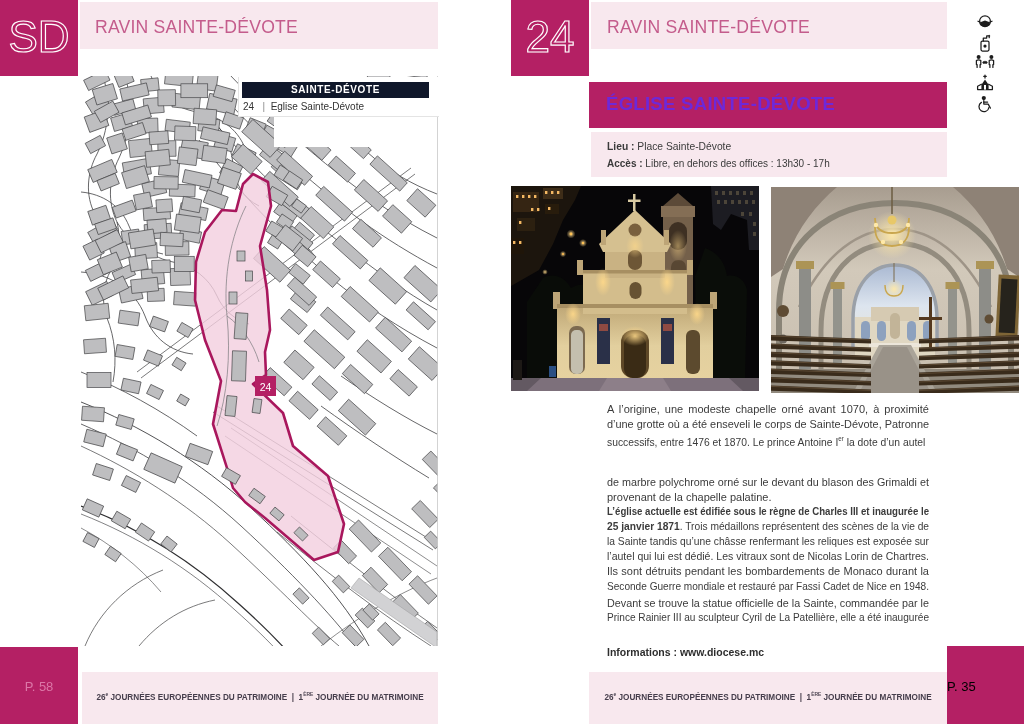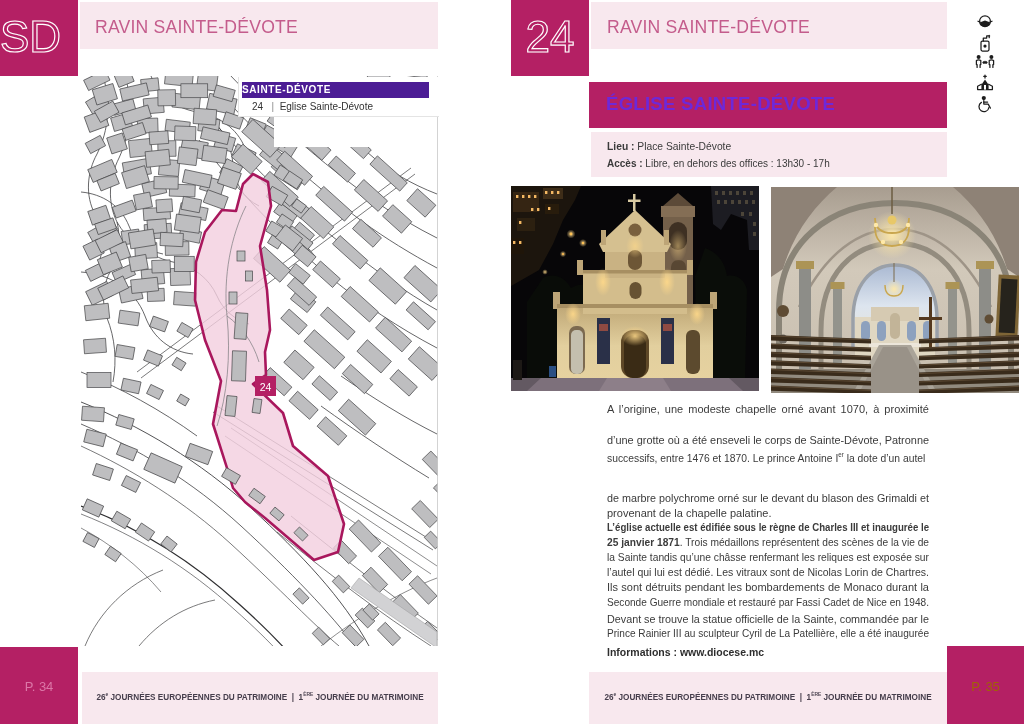--- a/index.html
+++ b/index.html
@@ -4,21 +4,21 @@
 <style>
   html,body{margin:0;padding:0}
   body{width:1024px;height:724px;background:#fff;font-family:"Liberation Sans",sans-serif;position:relative;overflow:hidden}
   .abs{position:absolute}
   .thin{color:transparent;-webkit-text-stroke:1.15px #ffffff}
   sup{font-size:60%;vertical-align:super}
 </style>
 </head>
 <body>
 
-<div class="abs" style="left:0;top:0;width:78px;height:76px;background:#b42064;color:#fff;font-size:44px;line-height:74px;"><span class="thin">SD</span></div>
+<div class="abs" style="left:0;top:0;width:78px;height:76px;background:#b42064;color:#fff;font-size:44px;line-height:74px;text-align:center;"><span class="thin">SD</span></div>
 
 <div class="abs" style="left:80px;top:2px;width:358px;height:47px;background:#f8e8ee;"></div>
 
 <div class="abs" style="left:95px;top:17px;font-size:17.6px;letter-spacing:0.2px;color:#c45c8c;">RAVIN SAINTE-DÉVOTE</div>
 
 <svg class="abs" style="left:81px;top:76px" width="357" height="570" viewBox="0 0 357 570" font-family="Liberation Sans, sans-serif">
     <path d="M22,0 C30,26 28,54 16,78 C6,96 4,120 14,138 C22,152 24,170 18,186" fill="none" stroke="#404042" stroke-width="0.8"></path>
     <path d="M44,0 C52,26 50,56 38,82 C28,102 26,126 36,146 C46,164 62,174 82,178" fill="none" stroke="#404042" stroke-width="0.8"></path>
     <path d="M70,0 C78,20 94,32 116,36 C138,40 156,52 164,72" fill="none" stroke="#404042" stroke-width="0.8"></path>
     <path d="M0,116 C22,118 40,130 48,150 C56,170 72,182 92,186" fill="none" stroke="#404042" stroke-width="0.8"></path>
@@ -265,27 +265,27 @@
     <rect x="-6.0" y="-4.0" width="12.0" height="8.0" transform="translate(196.0,438.0) rotate(40)" fill="#bcbcbe" stroke="#48484a" stroke-width="0.7"></rect>
     <rect x="-6.0" y="-4.0" width="12.0" height="8.0" transform="translate(220.0,458.0) rotate(44)" fill="#bcbcbe" stroke="#48484a" stroke-width="0.7"></rect>
     <rect x="-4.0" y="-5.0" width="8.0" height="10.0" transform="translate(160.0,180.0) rotate(0)" fill="#bcbcbe" stroke="#48484a" stroke-width="0.7"></rect>
     <line x1="356.5" y1="0" x2="356.5" y2="570" stroke="#c8c8c8" stroke-width="0.8"></line>
     <rect x="174" y="300" width="21" height="20" fill="#b42064"></rect>
     <text x="184.5" y="314.5" font-size="10.5" fill="#ffffff" text-anchor="middle">24</text>
   </svg>
 
 <div class="abs" style="left:238px;top:77px;width:200px;height:39px;background:#fff;border-left:1px solid #e4e4e4;border-bottom:1px solid #e4e4e4;"></div>
 
-<div class="abs" style="left:242px;top:82px;width:187px;height:15.5px;background:#4c1d95;color:#fff;font-weight:bold;font-size:10px;line-height:15.5px;text-align:left;letter-spacing:0.6px;">SAINTE-DÉVOTE</div>
-
-<div class="abs" style="left:252px;top:101px;width:190px;font-size:10px;color:#333333;">24&nbsp;&nbsp;&nbsp;<span style="color:#8a8a8a">|</span>&nbsp;&nbsp;Eglise Sainte-Dévote</div>
+<div class="abs" style="left:242px;top:82px;width:187px;height:15.5px;background:#0f172a;color:#fff;font-weight:bold;font-size:10px;line-height:15.5px;text-align:center;letter-spacing:0.6px;">SAINTE-DÉVOTE</div>
+
+<div class="abs" style="left:243px;top:101px;width:190px;font-size:10px;color:#333333;">24&nbsp;&nbsp;&nbsp;<span style="color:#8a8a8a">|</span>&nbsp;&nbsp;Eglise Sainte-Dévote</div>
 
 <div class="abs" style="left:0;top:647px;width:78px;height:77px;background:#b42064;"></div>
 
-<div class="abs" style="left:0;top:679px;width:78px;text-align:center;font-size:13px;color:#dc76a7;">P. 34</div>
+<div class="abs" style="left:0;top:679px;width:78px;text-align:center;font-size:13px;color:#dc76a7;">P. 58</div>
 
 <div class="abs" style="left:82px;top:672px;width:356px;height:52px;background:#f8e8ee;"></div>
 
 <div class="abs" style="left:82px;top:692px;width:356px;text-align:center;font-size:8.2px;font-weight:bold;color:#463e4c;">26<sup>e</sup>&nbsp;JOURNÉES EUROPÉENNES DU PATRIMOINE&nbsp;&nbsp;|&nbsp;&nbsp;1<sup>ÈRE</sup>&nbsp;JOURNÉE DU MATRIMOINE</div>
 
 <div class="abs" style="left:511px;top:0;width:78px;height:76px;background:#b42064;color:#fff;font-size:44px;line-height:74px;text-align:center;"><span class="thin">24</span></div>
 
 <div class="abs" style="left:591px;top:2px;width:356px;height:47px;background:#f8e8ee;"></div>
 
 <div class="abs" style="left:607px;top:17px;font-size:17.6px;letter-spacing:0.2px;color:#c45c8c;">RAVIN SAINTE-DÉVOTE</div>
@@ -497,21 +497,21 @@
       <path d="M148,186.6 L248,182.6" fill="none"></path>
       <path d="M0,191.0 L100,195.0" fill="none"></path>
       <path d="M148,195.0 L248,191.0" fill="none"></path>
       <path d="M0,199.4 L100,203.4" fill="none"></path>
       <path d="M148,203.4 L248,199.4" fill="none"></path>
     </g>
   </svg>
 
 <div class="abs" style="left:607px;top:402px;width:322px;font-size:11px;line-height:14.9px;color:#3b3b3b;">
 <div style="height:14.9px;text-align:justify;text-align-last:justify;">A l’origine, une modeste chapelle orné avant 1070, à proximité</div>
-<div style="height:14.9px;margin-top:16px;"><span style="display:inline-block;white-space:nowrap;transform:scaleX(0.9917);transform-origin:0 0;">d’une grotte où a été enseveli le corps de Sainte-Dévote, Patronne</span></div>
+<div style="height:14.9px;"><span style="display:inline-block;white-space:nowrap;transform:scaleX(0.9917);transform-origin:0 0;">d’une grotte où a été enseveli le corps de Sainte-Dévote, Patronne</span></div>
 <div style="height:14.9px;"><span style="display:inline-block;white-space:nowrap;transform:scaleX(0.9385);transform-origin:0 0;">successifs, entre 1476 et 1870. Le prince Antoine I<sup>er</sup> la dote d’un autel</span></div>
 <div style="height:14.9px;margin-top:28px;"><span style="display:inline-block;white-space:nowrap;transform:scaleX(0.9787);transform-origin:0 0;">de marbre polychrome orné sur le devant du blason des Grimaldi et</span></div>
 <div style="height:14.9px;">provenant de la chapelle palatine.</div>
 <div style="height:14.9px;"><span style="display:inline-block;white-space:nowrap;transform:scaleX(0.8764);transform-origin:0 0;"><b>L’église actuelle est édifiée sous le règne de Charles III et inaugurée le</b></span></div>
 <div style="height:14.9px;"><span style="display:inline-block;white-space:nowrap;transform:scaleX(0.9288);transform-origin:0 0;"><b>25 janvier 1871</b>. Trois médaillons représentent des scènes de la vie de</span></div>
 <div style="height:14.9px;"><span style="display:inline-block;white-space:nowrap;transform:scaleX(0.9336);transform-origin:0 0;">la Sainte tandis qu’une châsse renfermant les reliques est exposée sur</span></div>
 <div style="height:14.9px;"><span style="display:inline-block;white-space:nowrap;transform:scaleX(0.9558);transform-origin:0 0;">l’autel qui lui est dédié. Les vitraux sont de Nicolas Lorin de Chartres.</span></div>
 <div style="height:14.9px;text-align:justify;text-align-last:justify;">Ils sont détruits pendant les bombardements de Monaco durant la</div>
 <div style="height:14.9px;"><span style="display:inline-block;white-space:nowrap;transform:scaleX(0.9174);transform-origin:0 0;">Seconde Guerre mondiale et restauré par Fassi Cadet de Nice en 1948.</span></div>
 <div style="height:1.8px"></div>
@@ -520,21 +520,21 @@
 </div>
 
 <div class="abs" style="left:607px;top:646px;font-size:10.5px;font-weight:bold;color:#2e2e2e;">Informations&nbsp;: www.diocese.mc</div>
 
 <div class="abs" style="left:589px;top:672px;width:358px;height:52px;background:#f8e8ee;"></div>
 
 <div class="abs" style="left:589px;top:692px;width:358px;text-align:center;font-size:8.2px;font-weight:bold;color:#463e4c;">26<sup>e</sup>&nbsp;JOURNÉES EUROPÉENNES DU PATRIMOINE&nbsp;&nbsp;|&nbsp;&nbsp;1<sup>ÈRE</sup>&nbsp;JOURNÉE DU MATRIMOINE</div>
 
 <div class="abs" style="left:947px;top:646px;width:77px;height:78px;background:#b42064;"></div>
 
-<div class="abs" style="left:947px;top:679px;width:77px;text-align:center;font-size:13px;color:#a16207;">P. 35</div>
+<div class="abs" style="left:947px;top:679px;width:77px;text-align:left;font-size:13px;color:#000000;">P. 35</div>
 
 <svg class="abs" style="left:974px;top:14px" width="22" height="100" viewBox="0 0 22 100" fill="none" stroke="#1d1d1d" stroke-width="1.25" stroke-linecap="round" stroke-linejoin="round">
 <g>
       <circle cx="11" cy="7.2" r="5.4"></circle>
       <path d="M6.2,8.2 L11,6.6 L15.8,8.2 L15.2,11.4 Q11,13.6 6.8,11.4 Z" fill="#1d1d1d" stroke="none"></path>
       <path d="M6.2,8.2 L4,7.2 M15.8,8.2 L18,7.2"></path>
     </g>
 <g transform="translate(0,-4.5)">
       <rect x="7" y="31.5" width="8" height="10" rx="1.4"></rect>
       <path d="M9.3,31.5 L9.3,28.6 L12.7,28.6 M12.7,28.6 L12.7,26.4 L15.6,26.4 M15.2,25.8 L15.2,28.2"></path>

